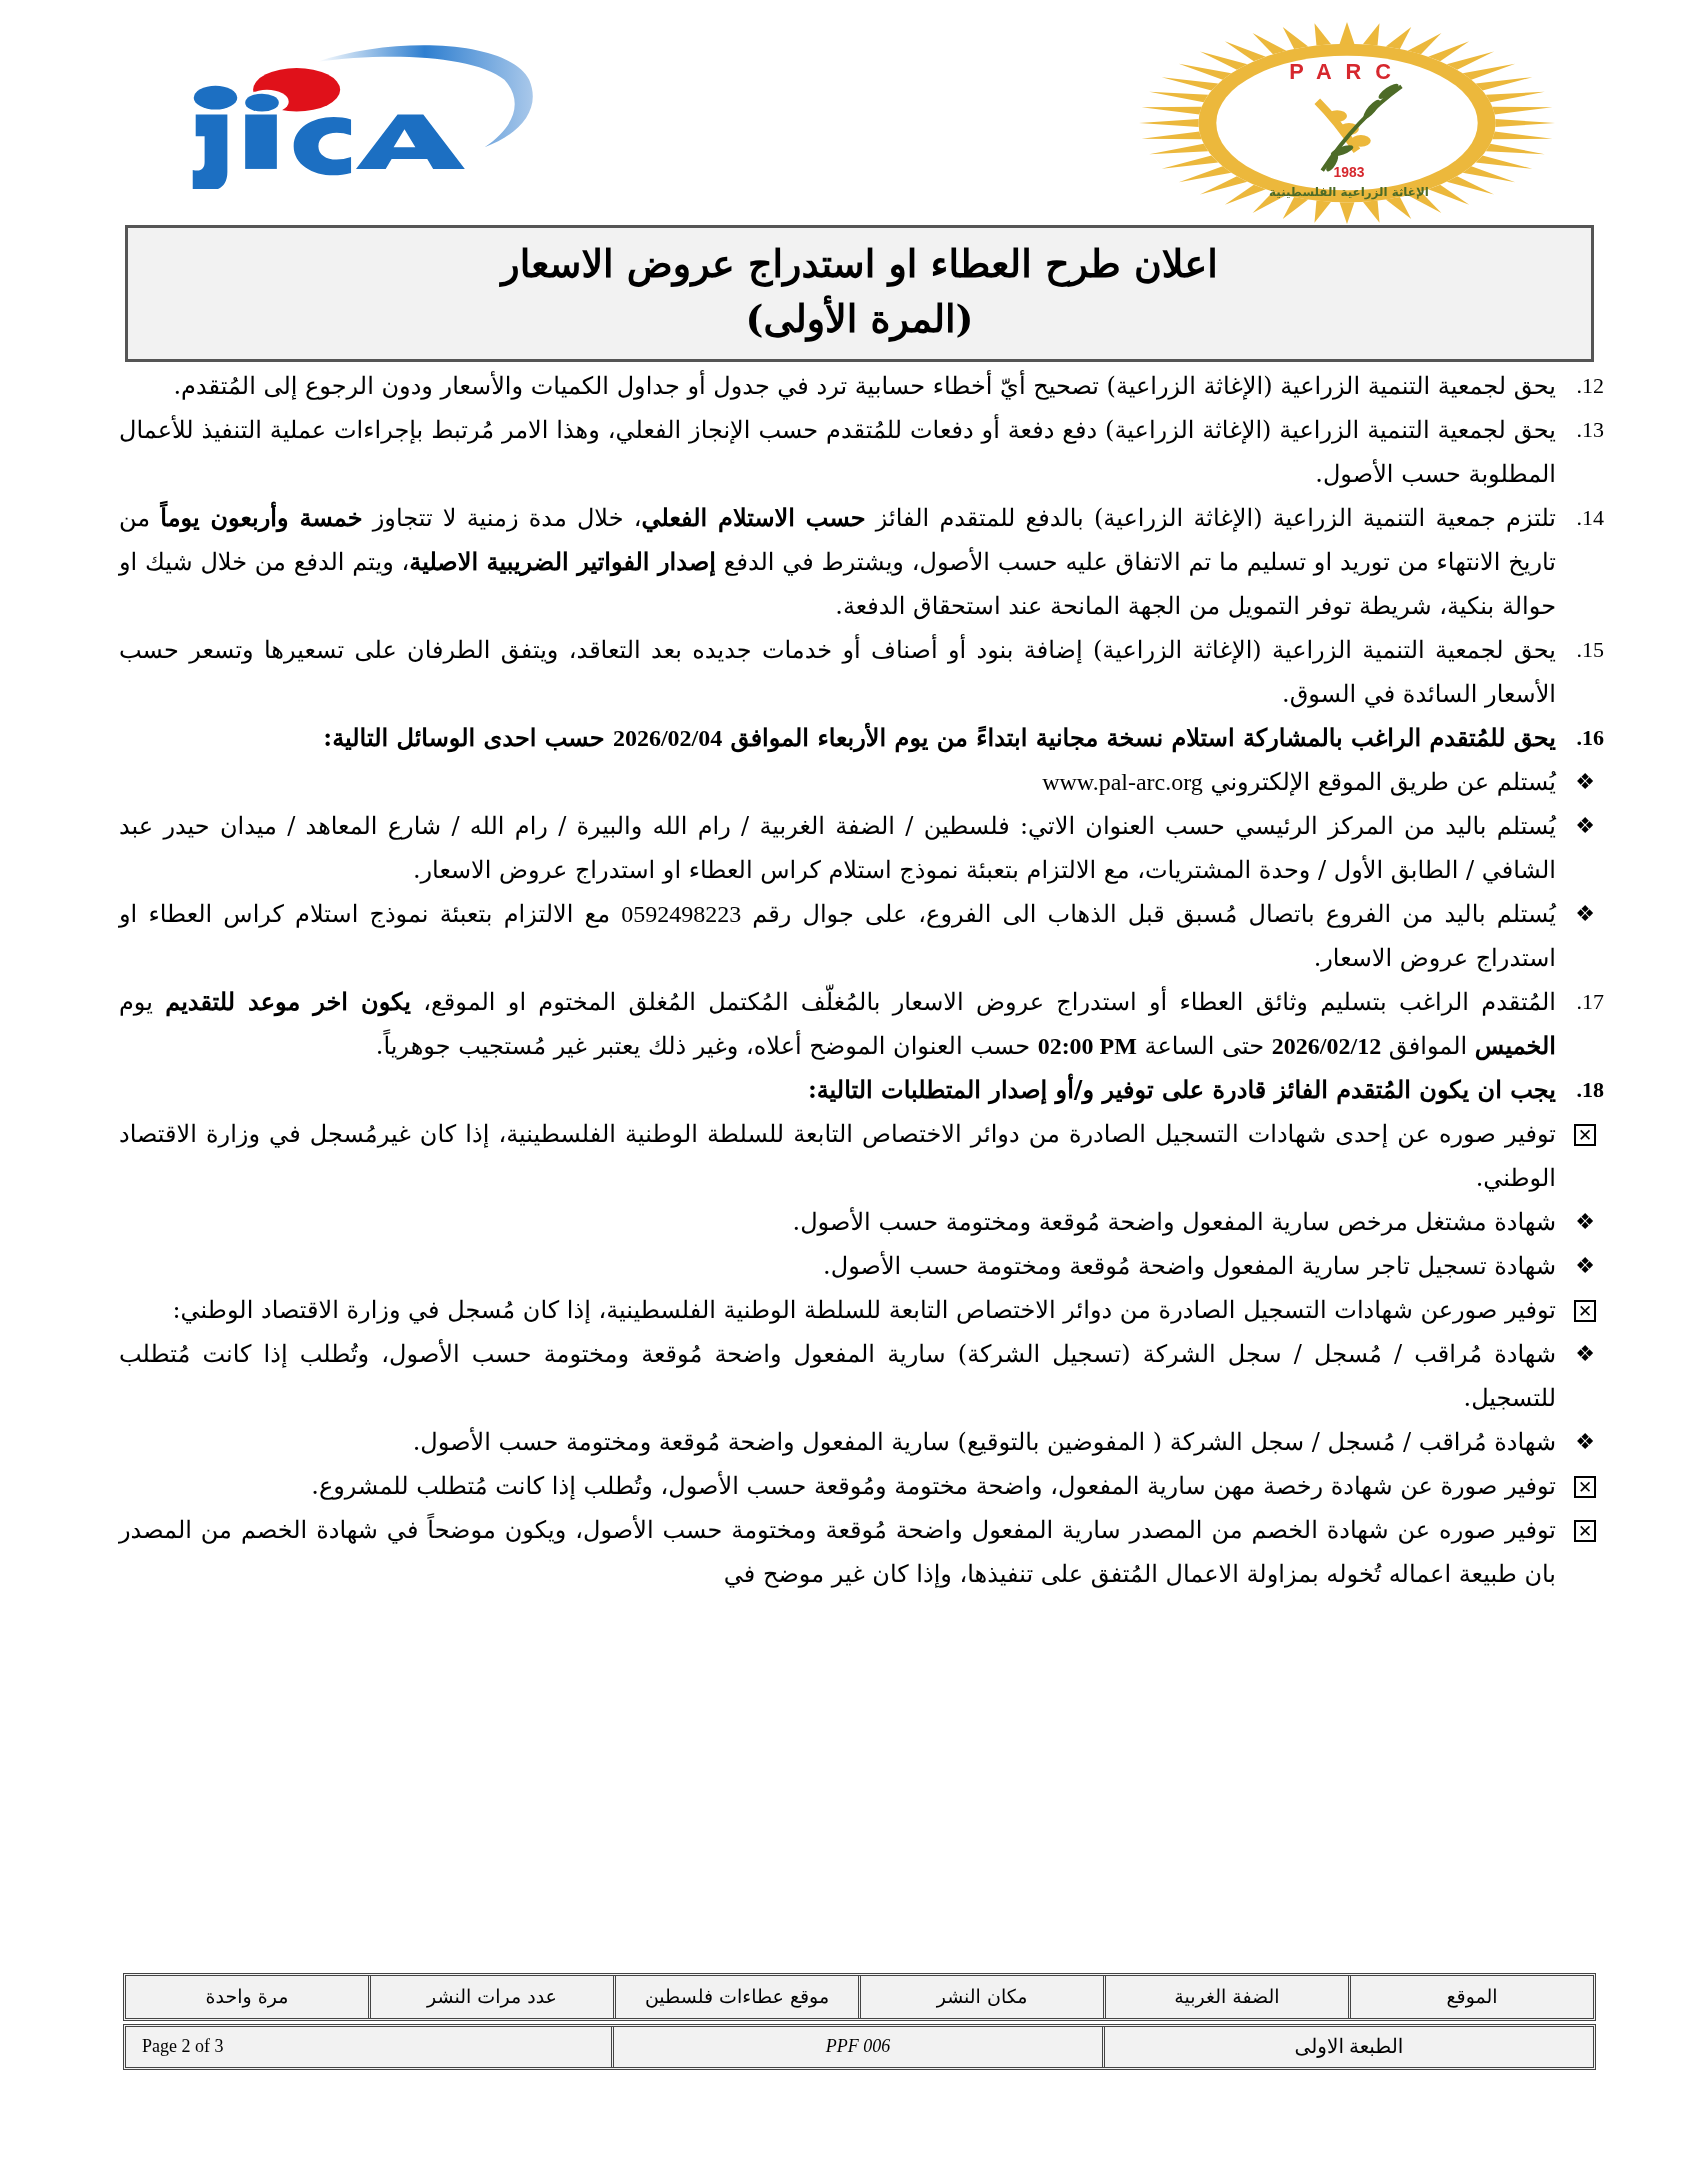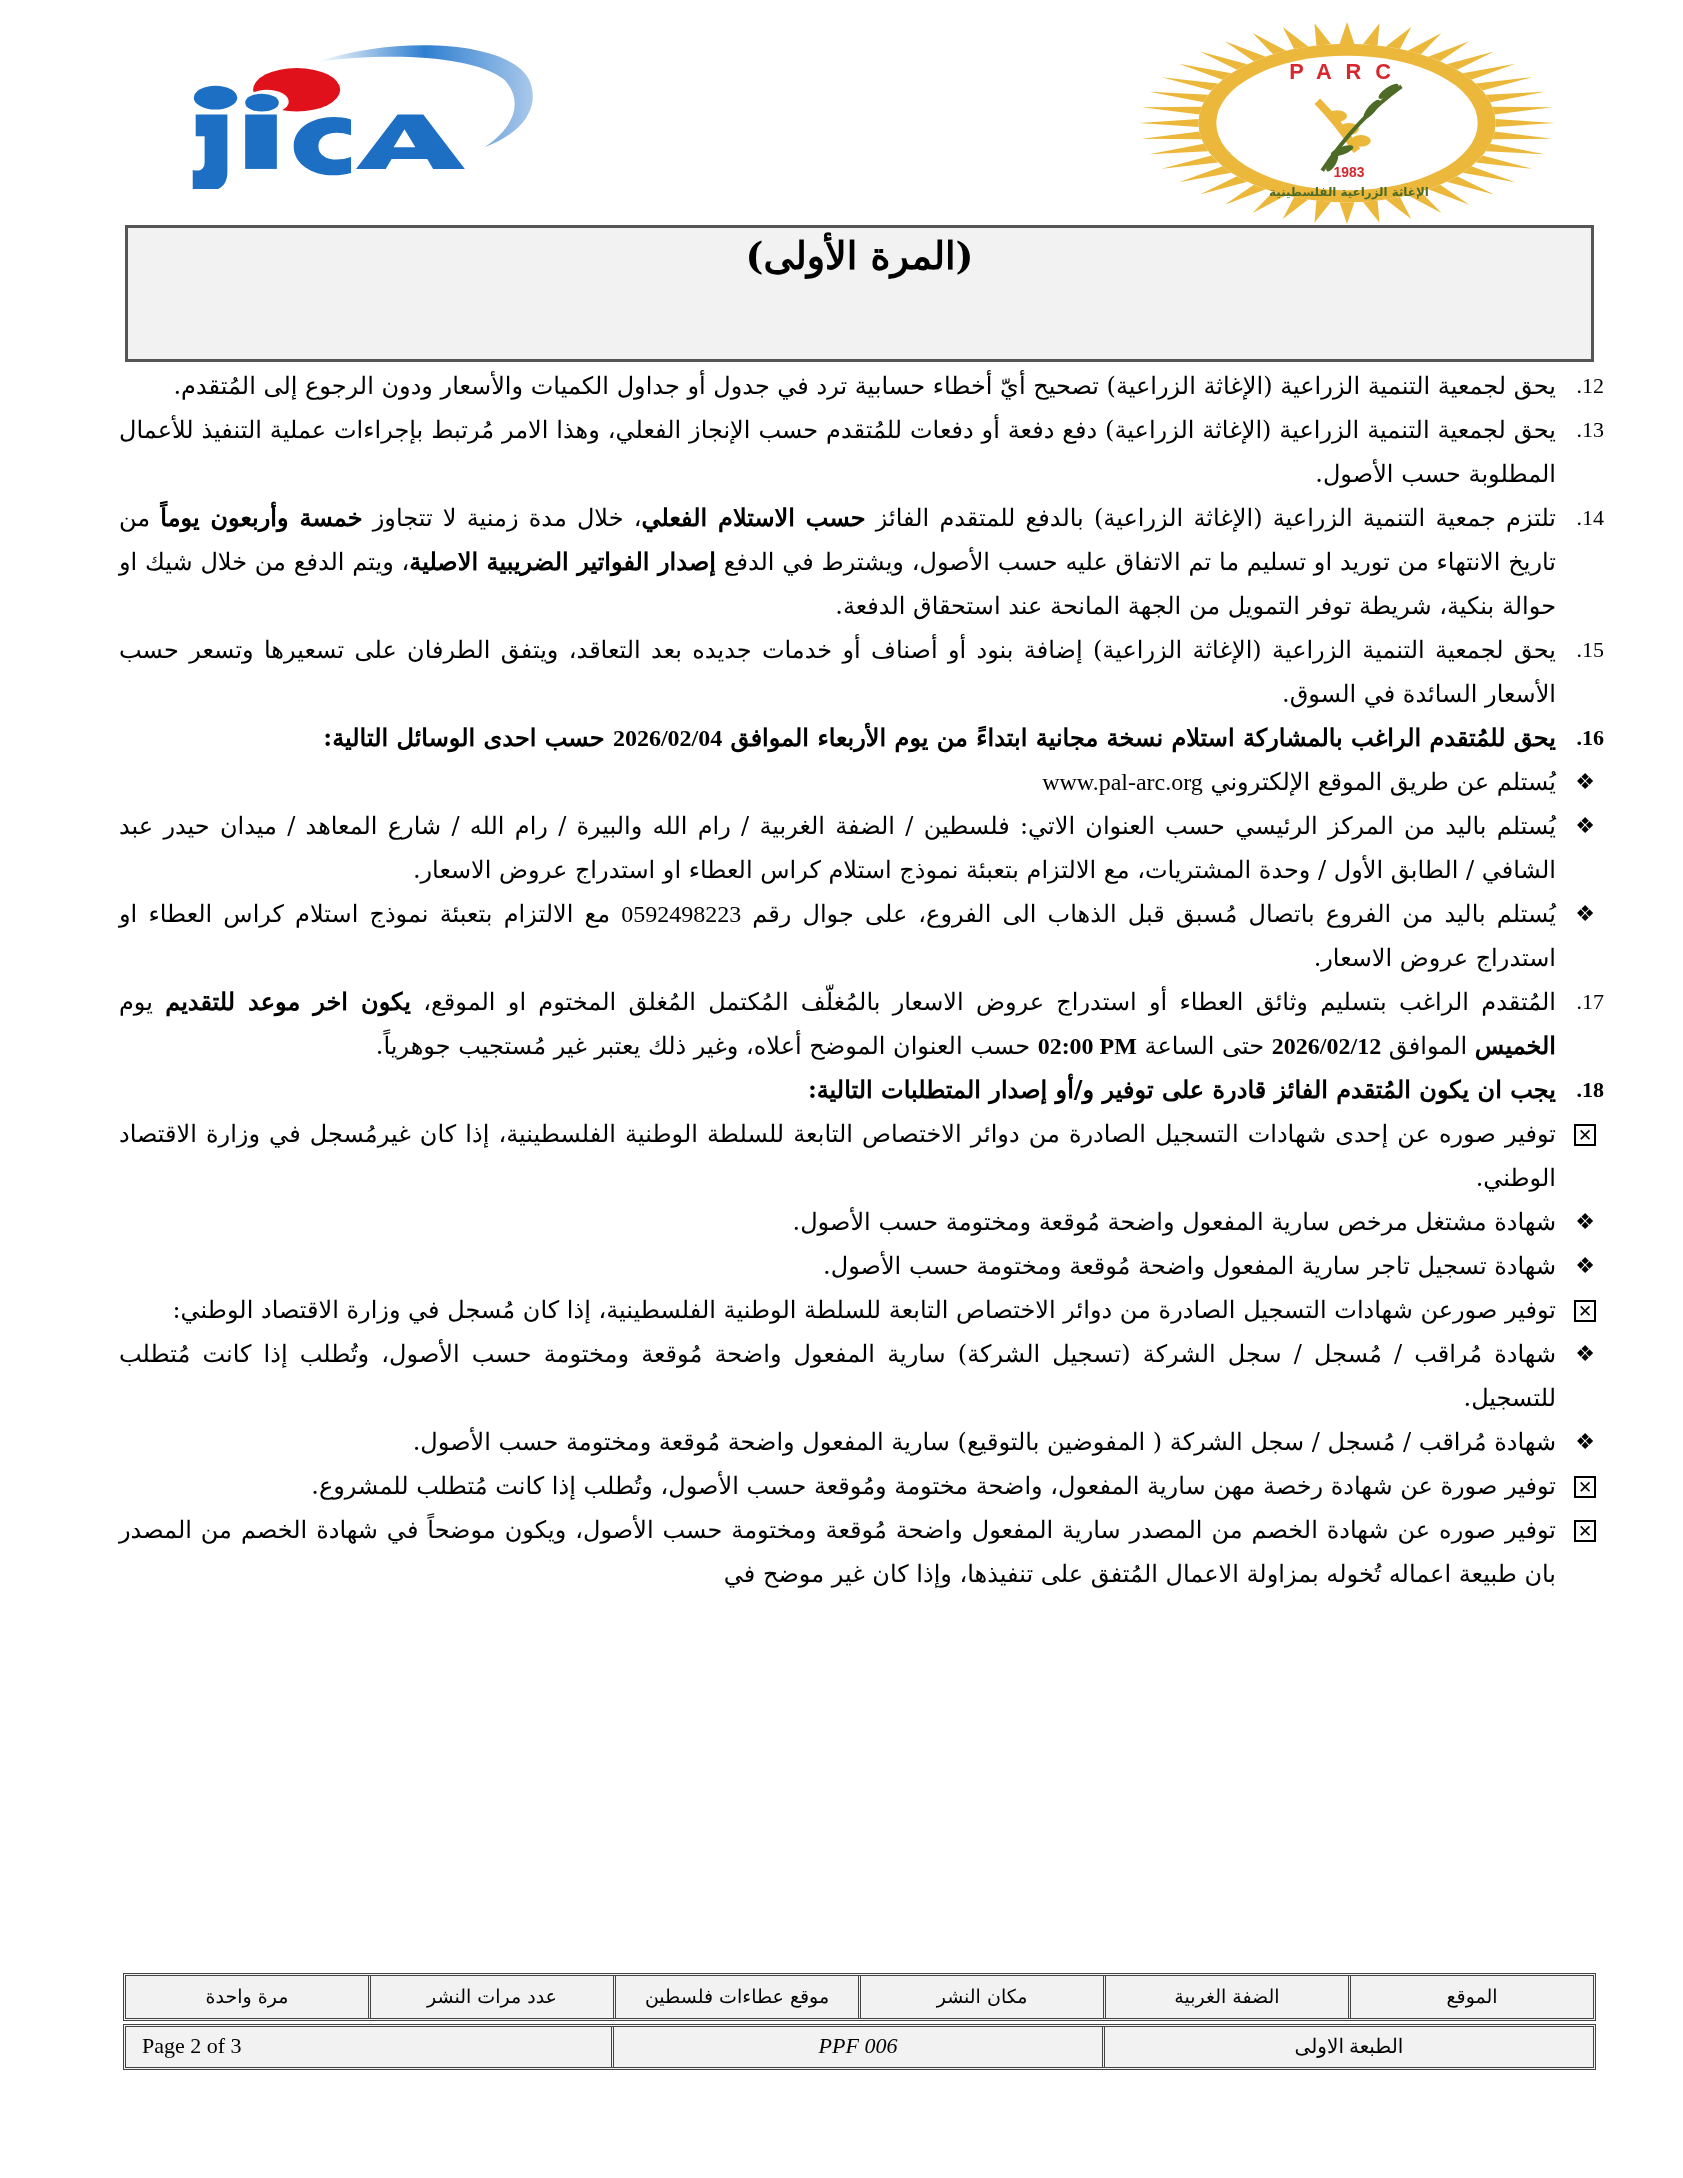--- a/index.html
+++ b/index.html
@@ -34,21 +34,21 @@
 
   
   .foot1 { position: absolute; left: 123px; top: 1973px; width: 1473px; height: 48px;
            border: 3px double #444; box-sizing: border-box; display: flex; flex-direction: row-reverse; background: #f2f2f2; }
   .foot1 .cell { flex: 1; border-left: 3px double #444; box-sizing: border-box; text-align: center;
                  font-family: "DejaVu Serif", "Liberation Serif", serif; font-size: 19px; line-height: 40px; direction: rtl; }
   .foot1 .cell:last-child { border-left: none; }
   .foot2 { position: absolute; left: 123px; top: 2024px; width: 1473px; height: 46px;
            border: 3px double #444; box-sizing: border-box; display: flex; flex-direction: row-reverse; background: #f2f2f2; }
   .foot2 .cell { border-left: 3px double #444; box-sizing: border-box; text-align: center;
-                 font-family: "Liberation Serif", "DejaVu Serif", serif; font-size: 22px; line-height: 38px; }
+                 font-family: "Liberation Serif", "DejaVu Serif", serif; font-size: 18px; line-height: 38px; }
   .foot2 .cell.c1 { width: 491px; direction: rtl; font-size: 20px; }
   .foot2 .cell.c2 { width: 491px; font-style: italic; }
   .foot2 .cell.c3 { flex: 1; border-left: none; text-align: left; padding-left: 16px; }
 </style>
 </head>
 <body>
 
 <div class="logo-jica">
   <svg width="376" height="149" viewBox="0 0 380 150">
     <defs>
@@ -125,20 +125,21 @@
     <ellipse cx="262" cy="70" rx="12" ry="4" fill="#4d6b27" transform="rotate(-35 262 70)"></ellipse>
     <ellipse cx="245" cy="88" rx="12" ry="4" fill="#4d6b27" transform="rotate(-50 245 88)"></ellipse>
     <ellipse cx="215" cy="130" rx="12" ry="4" fill="#4d6b27" transform="rotate(-20 215 130)"></ellipse>
     <ellipse cx="205" cy="142" rx="10" ry="4" fill="#4d6b27" transform="rotate(-60 205 142)"></ellipse>
     <text x="222" y="157" text-anchor="middle" font-family="Liberation Sans, sans-serif" font-size="14" font-weight="bold" fill="#d6282e">1983</text>
     <text x="222" y="176" text-anchor="middle" font-family="DejaVu Sans, sans-serif" font-size="12" font-weight="bold" fill="#4d6b27" direction="rtl">الإغاثة الزراعية الفلسطينية</text>
   </svg>
 </div>
 
 <div class="title-box">
+  <div class="title-line l1">اعلان طرح العطاء او استدراج عروض الاسعار</div>
   <div class="title-line">(المرة الأولى)</div>
 </div>
 
 <div class="body">
   <div id="items-12-16">
       <div class="item"><span class="num">12.</span><span><span>يحق لجمعية التنمية الزراعية (الإغاثة الزراعية) تصحيح أيّ أخطاء حسابية ترد في جدول أو جداول الكميات والأسعار ودون الرجوع إلى المُتقدم.</span></span></div>
       <div class="item"><span class="num">13.</span><span><span>يحق لجمعية التنمية الزراعية (الإغاثة الزراعية) دفع دفعة أو دفعات للمُتقدم حسب الإنجاز الفعلي، وهذا الامر مُرتبط بإجراءات عملية التنفيذ للأعمال المطلوبة حسب الأصول.</span></span></div>
       <div class="item"><span class="num">14.</span><span><span>تلتزم جمعية التنمية الزراعية (الإغاثة الزراعية) بالدفع للمتقدم الفائز </span><b>حسب الاستلام الفعلي</b><span>، خلال مدة زمنية لا تتجاوز </span><b>خمسة وأربعون يوماً</b><span> من تاريخ الانتهاء من توريد او تسليم ما تم الاتفاق عليه حسب الأصول، ويشترط في الدفع </span><b>إصدار الفواتير الضريبية الاصلية</b><span>، ويتم الدفع من خلال شيك او حوالة بنكية، شريطة توفر التمويل من الجهة المانحة عند استحقاق الدفعة.</span></span></div>
       <div class="item"><span class="num">15.</span><span><span>يحق لجمعية التنمية الزراعية (الإغاثة الزراعية) إضافة بنود أو أصناف أو خدمات جديده بعد التعاقد، ويتفق الطرفان على تسعيرها وتسعر حسب الأسعار السائدة في السوق.</span></span></div>
       <div class="item bold-all"><span class="num">16.</span><span><span>يحق للمُتقدم الراغب بالمشاركة استلام نسخة مجانية ابتداءً من يوم الأربعاء الموافق </span><span class="ltr">2026/02/04</span><span> حسب احدى الوسائل التالية:</span></span></div>

